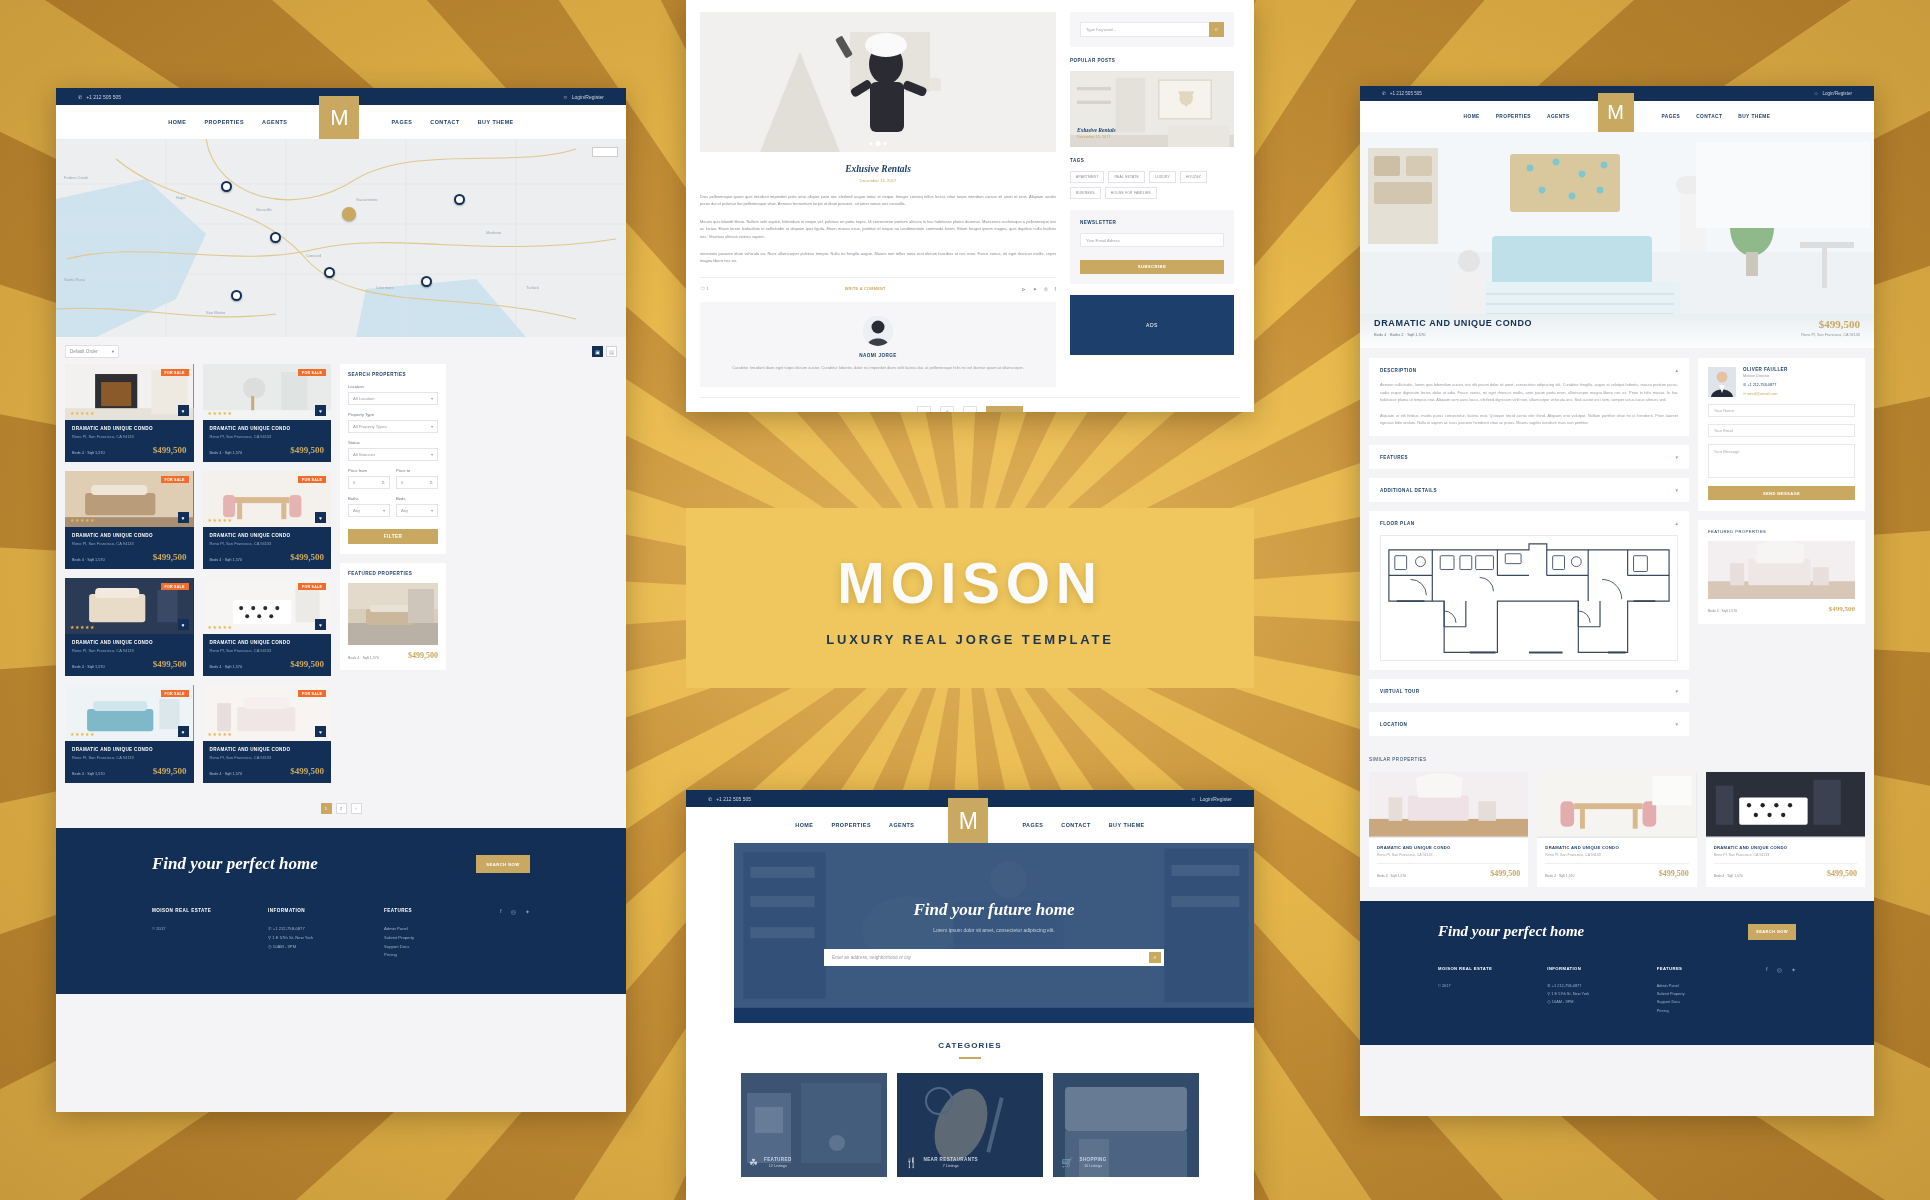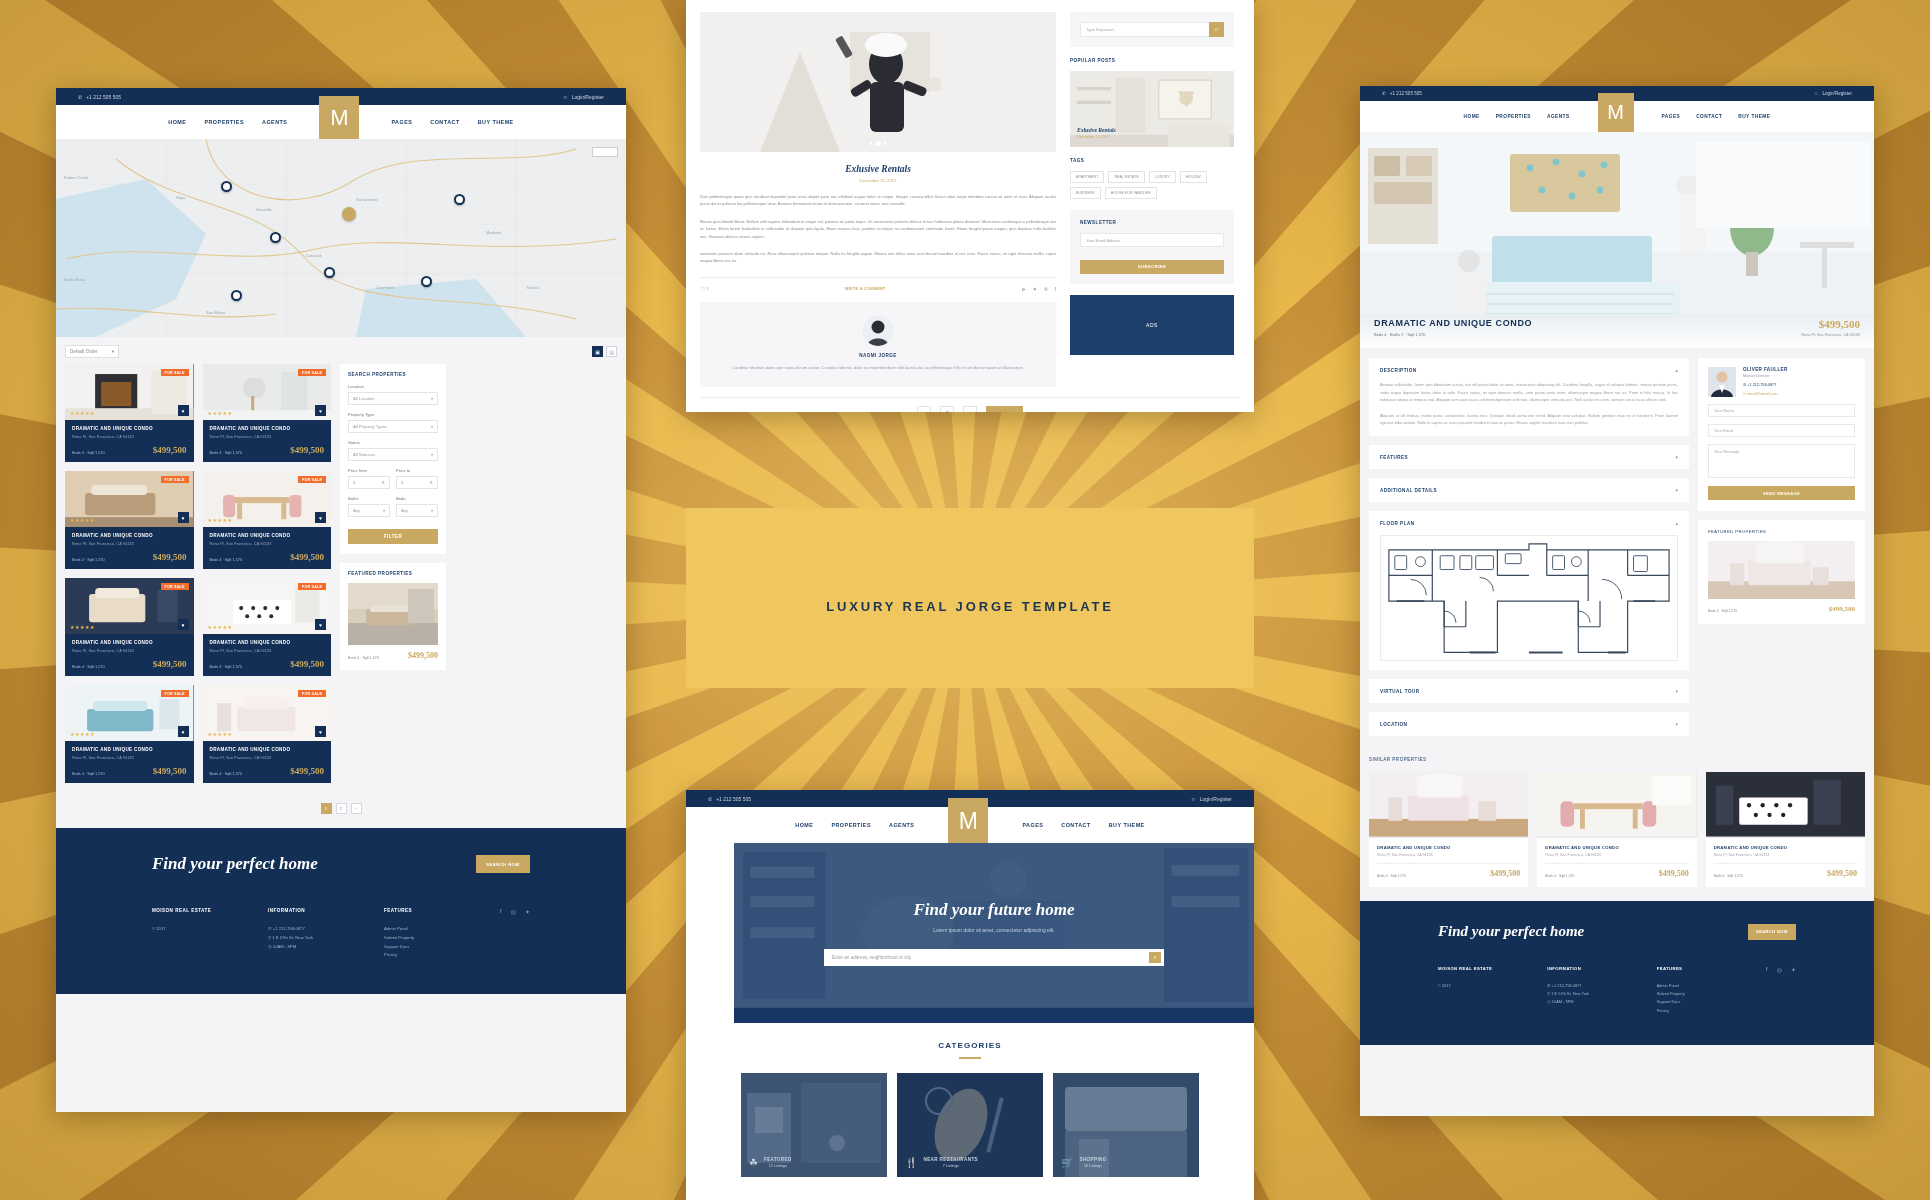--- a/index.html
+++ b/index.html
@@ -783,20 +783,21 @@
 
   <div class="bottombar">
     <div class="ic">⇄</div>
     <div class="ic">⎙</div>
     <div class="ic">♡</div>
     <div class="ic rep">REPORT</div>
   </div>
 </div>
 
 <div class="panel" id="banner" style="left:686px; top:508px; width:568px; height:180px; background:#efc75e; box-shadow:none; display:flex; flex-direction:column; align-items:center; justify-content:center;">
+  <div style="font-size:57px; font-weight:700; letter-spacing:.10em; color:#fbfbfb; text-shadow:0 3px 8px rgba(140,100,20,.30);">MOISON</div>
   <div style="font-size:13px; font-weight:700; letter-spacing:.22em; color:#1d3550; margin-top:16px;">LUXURY REAL JORGE TEMPLATE</div>
 </div>
 
 <div class="panel" id="panel-home">
   <div class="topbar">
     <div class="tb-l">
       <span>✆</span>
       <span>+1 212 505 505</span>
     </div>
     <div class="tb-r">

